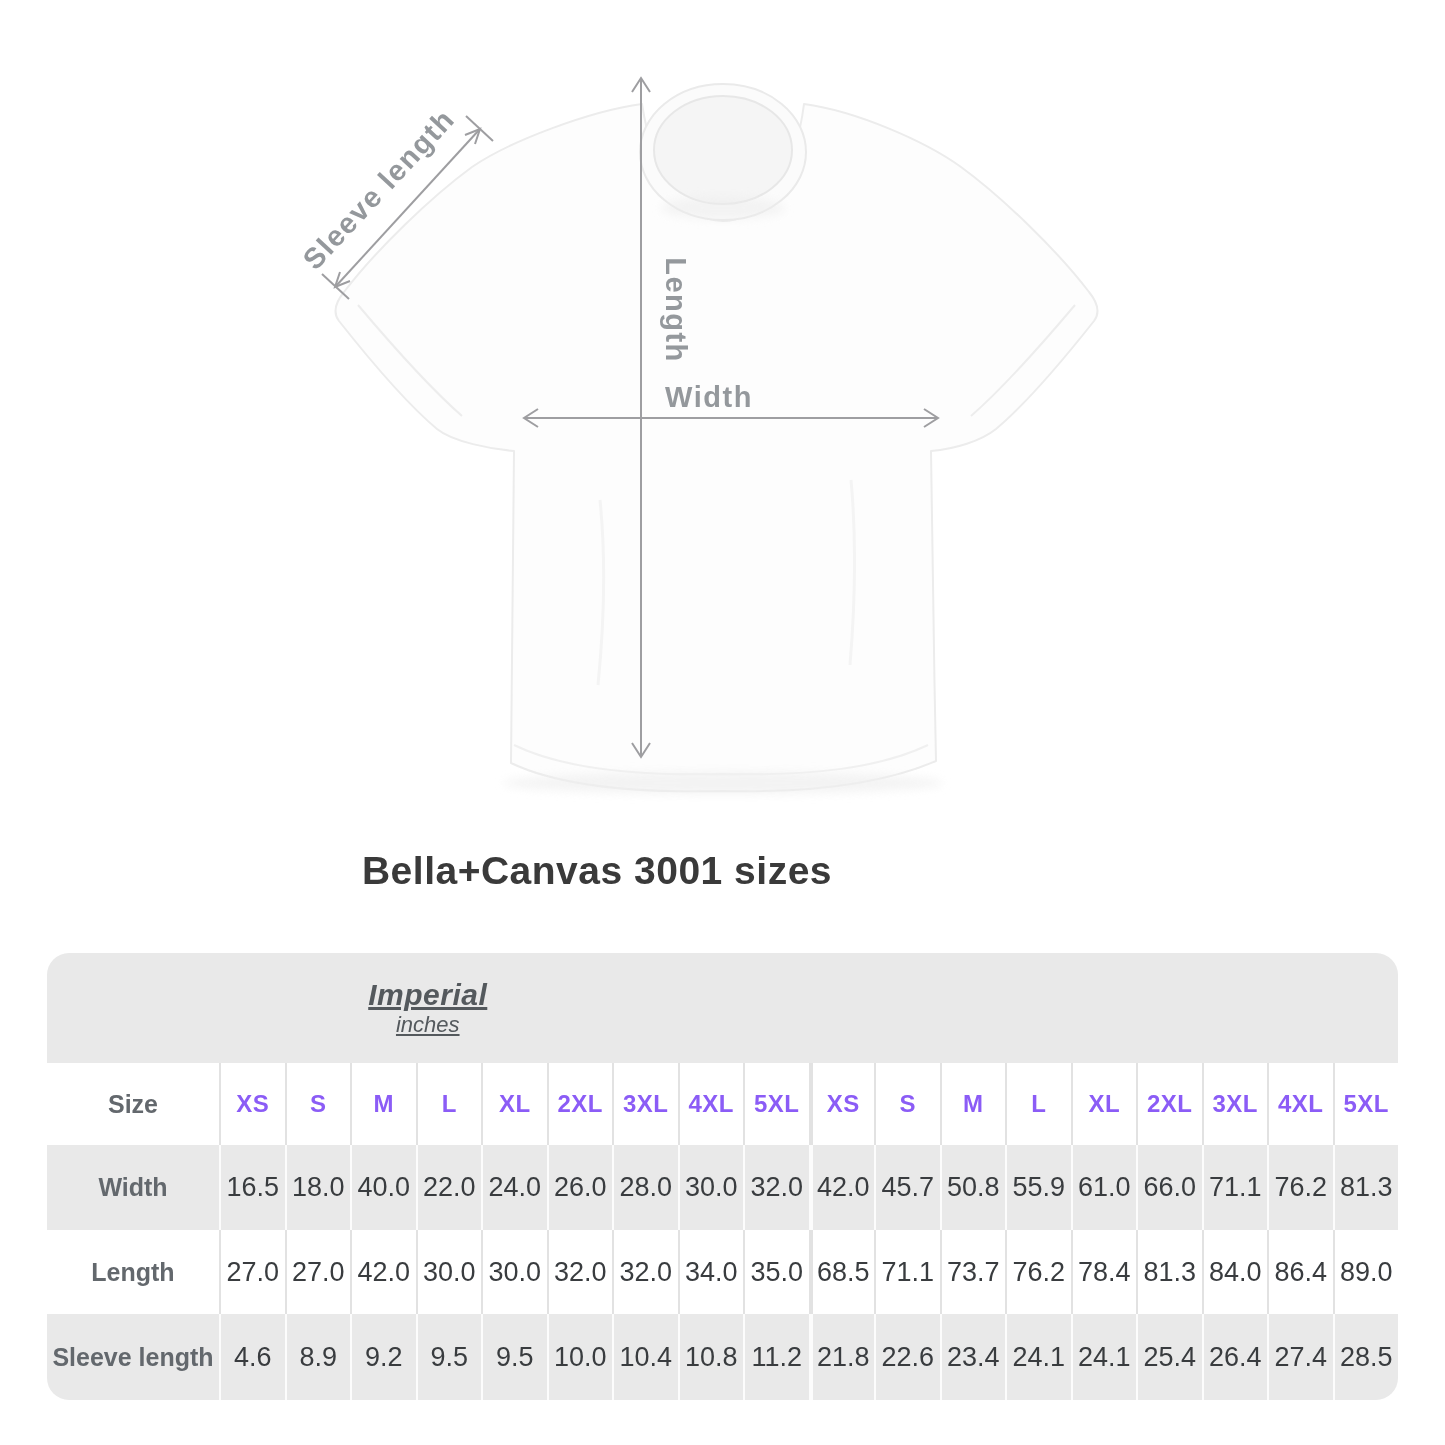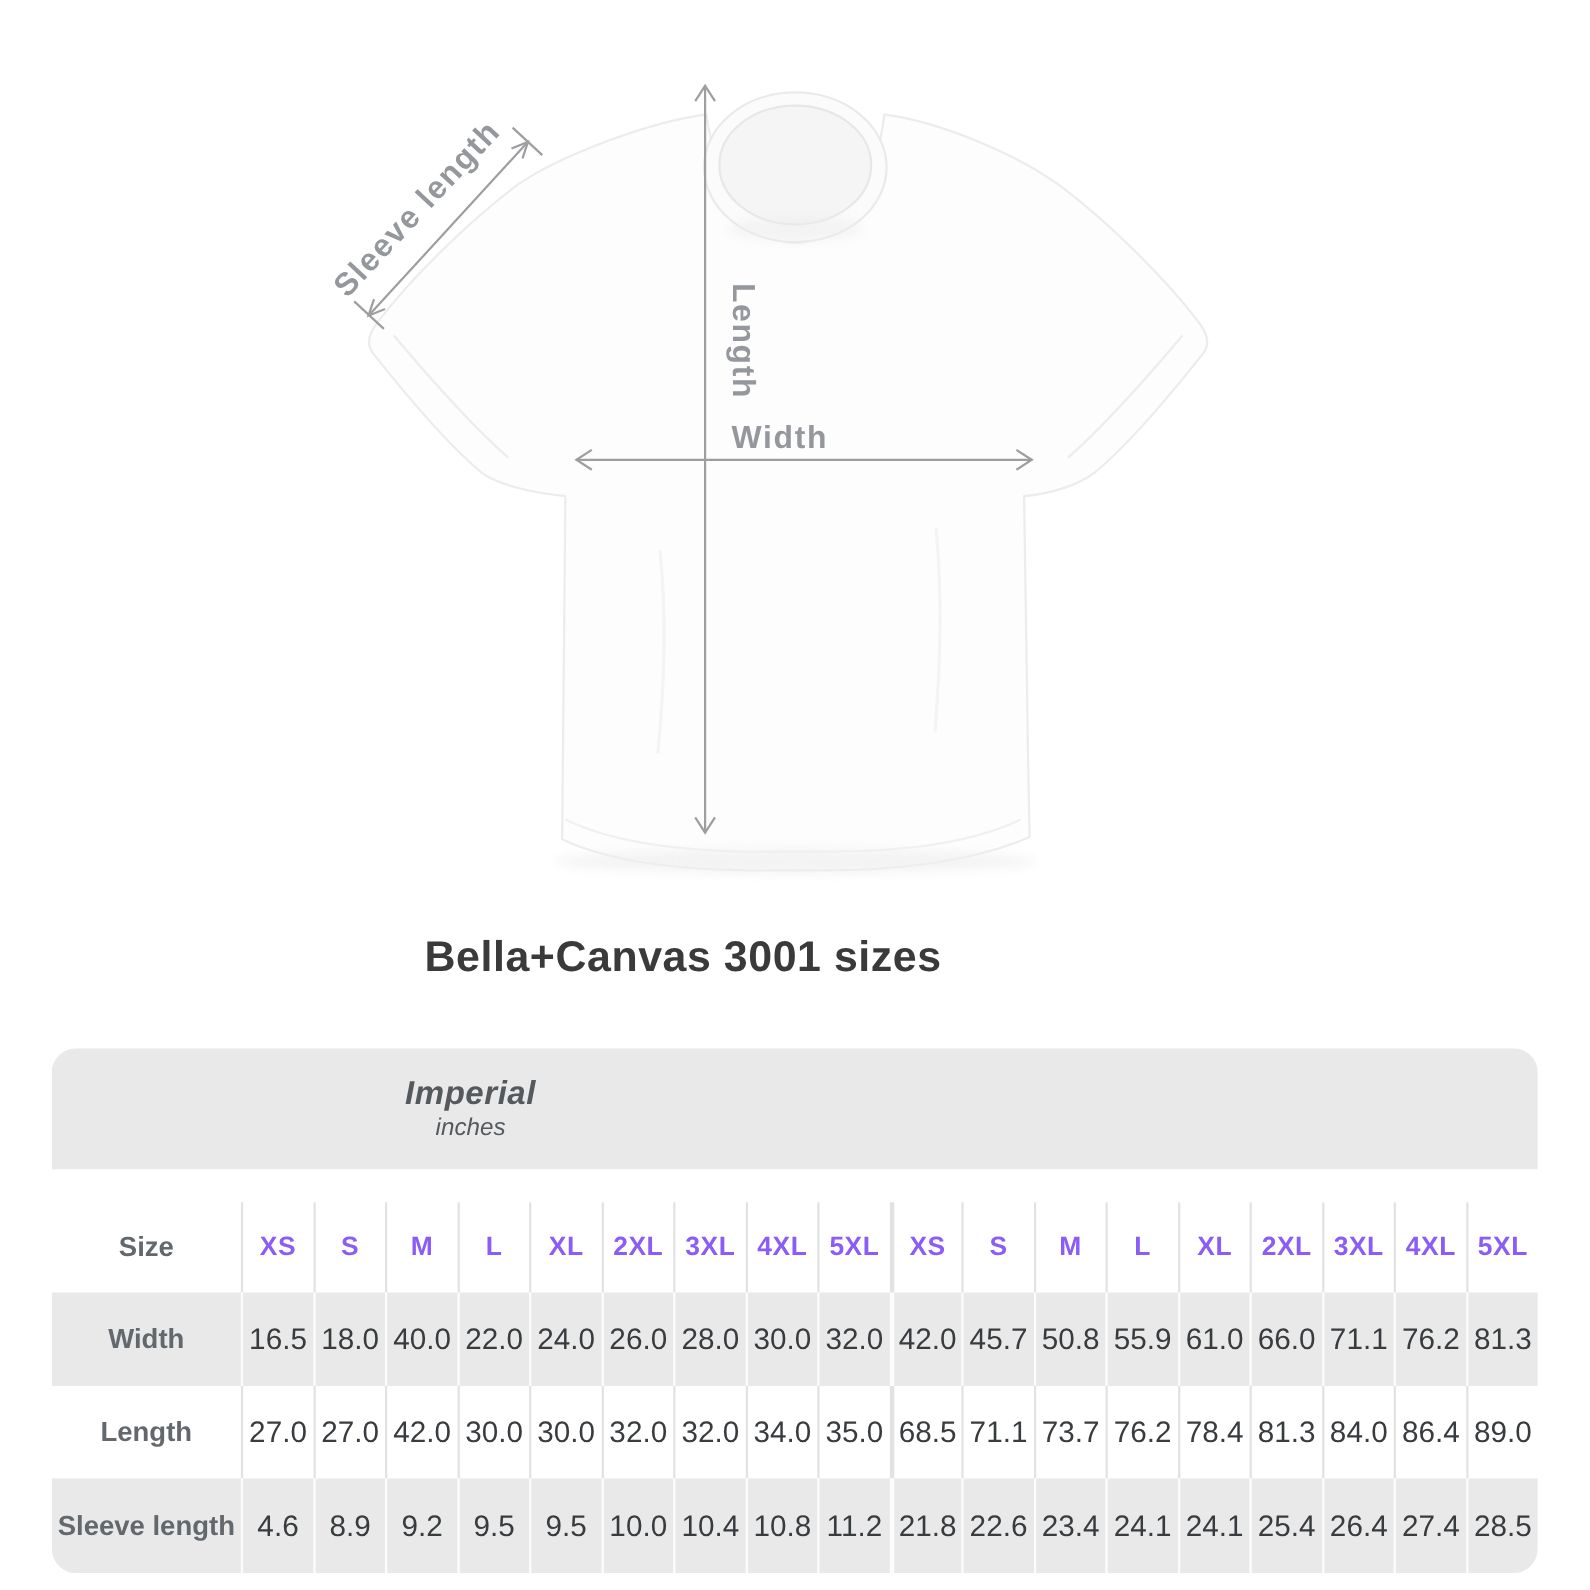--- a/index.html
+++ b/index.html
@@ -9,42 +9,42 @@
     -webkit-font-smoothing:antialiased;
   }
   
   .figure{position:absolute;left:0;top:0;width:1445px;height:850px;}
   .figure svg{display:block;width:100%;height:100%;}
   .dim-label{
     font-family:"Liberation Sans", sans-serif;
     font-size:29px;font-weight:bold;fill:#94989c;letter-spacing:1.5px;
   }
   
-  .caption{position:absolute;left:0;top:848px;width:1194px;text-align:center;margin-left:24px;}
+  .caption{position:absolute;left:0;top:848px;width:1194px;text-align:center;}
   .caption .title{
     font-size:39px;font-weight:bold;color:#3a3a3a;line-height:46px;letter-spacing:.5px;
   }
   .caption .subtitle{
     margin-top:11px;font-size:23px;font-style:italic;color:#707070;line-height:28px;
   }
   
   .sizetable{
     position:absolute;left:47px;top:953px;width:1351px;
     border-radius:22px;overflow:hidden;background:#ffffff;
   }
   .band{display:flex;background:#e9e9e9;height:110px;}
   .band-group{
     display:flex;flex-direction:column;align-items:center;justify-content:center;
     color:#54595d;
   }
-  .band-group.imperial{width:calc((100% - 172px)/2 + 172px);box-sizing:border-box;}
+  .band-group.imperial{width:calc((100% - 172px)/2 + 172px);box-sizing:border-box;text-decoration:underline;}
   .band-group.metric{width:calc((100% - 172px)/2);}
   .g-name{font-size:30px;font-weight:bold;font-style:italic;letter-spacing:.5px;}
   .g-unit{font-size:22px;font-style:italic;margin-top:0;}
-  .grid{display:grid;grid-template-columns:172px repeat(18, 1fr);margin-top:30px;}
+  .grid{display:grid;grid-template-columns:172px repeat(18, 1fr);}
   .cell{display:flex;align-items:center;justify-content:center;box-sizing:border-box;}
   .r0{height:82px}.r1{height:85px}.r2{height:84px}.r3{height:86px}
   .shade{background:#e9e9e9;}
   .sep{border-left:2px solid #e2e2e2;}
   .shade.sep{border-left-color:rgba(255,255,255,.85);}
   .groupsep{border-left-width:4px;}
   .hdr{font-size:24px;font-weight:bold;color:#8b5cf6;letter-spacing:.5px;}
   .hdr-lbl{font-size:25px;font-weight:bold;color:#63686d;}
   .lbl{font-size:25px;font-weight:bold;color:#63686d;}
   .val{font-size:27px;color:#393c3f;}

